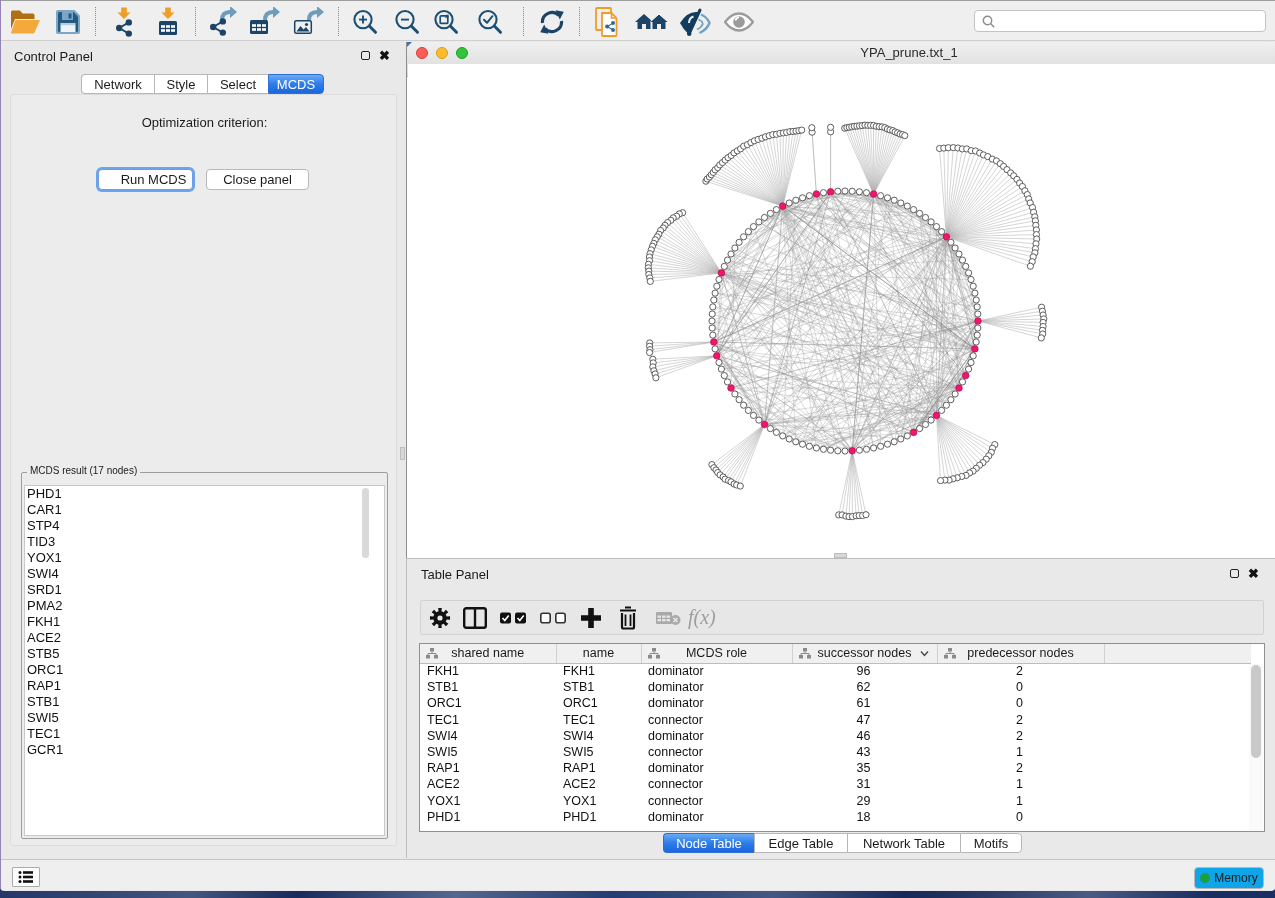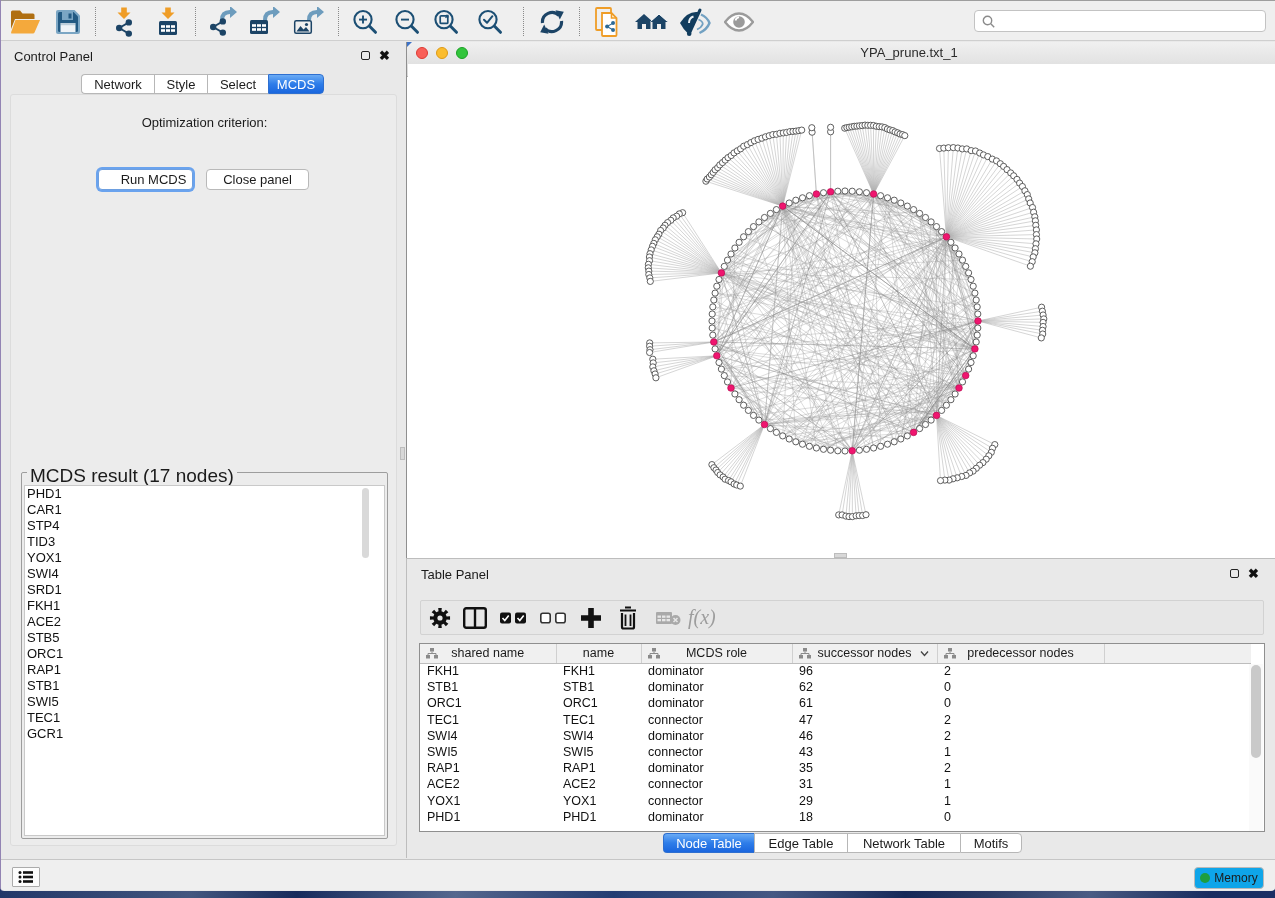--- a/index.html
+++ b/index.html
@@ -72,21 +72,21 @@
   border-radius:4px; font-size:13px; color:#1b1b1b; text-align:center; line-height:19px;
 }
 .btn.focus { box-shadow:0 0 0 2px #6aa3ee; border-color:#6d9fe0;padding-left:16px; }
 
 .group {
   position:absolute; left:10px; width:367px; height:367px;
   border:1px solid #9d9d9d; border-radius:2px;
 }
 .grouplabel {
   position:absolute; left:5px; top:-8px; background:#ececec; padding:0 3px;
-  font-size:19px; color:#1b1b1b;
+  font-size:10px; color:#1b1b1b;
 }
 .listbox {
   position:absolute; left:2px; top:12px; width:361px; height:351px;
   background:#fff; border:1px solid #c9c9c9;
   font-size:13px; color:#111;
 }
 .listbox .it { height:16px; line-height:16px; padding-left:2px; }
 .lb-sb { position:absolute; right:15px; top:2px; width:7px; height:70px; background:#d9d9d9; border-radius:4px;}
 
 .netwin {
@@ -115,21 +115,21 @@
 .tblwrap {
   position:absolute; left:12px; top:84px; width:846px; height:189px;
   background:#fff; border:1px solid #8f8f8f;
 }
 table.grid { border-collapse:collapse; width:831px; table-layout:fixed; font-size:12.5px; color:#111; }
 table.grid th {
   height:19px; background:#f0f0f0; border-right:1px solid #d0d0d0; border-bottom:1px solid #bdbdbd;
   font-weight:normal; font-size:12.5px; color:#1b1b1b; position:relative; text-align:center;
 }
 table.grid td { height:16.2px; padding:0 9px 0 7px; white-space:nowrap; overflow:hidden; }
-td.num { text-align:left; }
+td.num { text-align:center; }
 .hicon { position:absolute; left:6px; top:4px; }
 .vsb { position:absolute; right:1px; top:20px; width:14px; height:167px; background:#fafafa; }
 .vsb .thumb { position:absolute; left:2px; top:1px; width:10px; height:93px; background:#c9c9c9; border-radius:6px; }
 
 .btabs { position:absolute; left:256px; top:274px; display:flex; height:20px; }
 
 .statusbar {
   position:absolute; left:0; top:859px; width:1275px; height:31px;
   background:#efefef; border-top:1px solid #c6c6c6;
 }
@@ -354,20 +354,21 @@
       <div class="group" style="top:377px">
         <div class="grouplabel">MCDS result (17 nodes)</div>
         <div class="listbox">
           <div class="it">PHD1</div>
             <div class="it">CAR1</div>
             <div class="it">STP4</div>
           <div class="it">TID3</div>
             <div class="it">YOX1</div>
             <div class="it">SWI4</div>
           <div class="it">SRD1</div>
+            <div class="it">PMA2</div>
             <div class="it">FKH1</div>
           <div class="it">ACE2</div>
             <div class="it">STB5</div>
             <div class="it">ORC1</div>
           <div class="it">RAP1</div>
             <div class="it">STB1</div>
             <div class="it">SWI5</div>
           <div class="it">TEC1</div>
             <div class="it">GCR1</div>
           <div class="lb-sb"></div>

